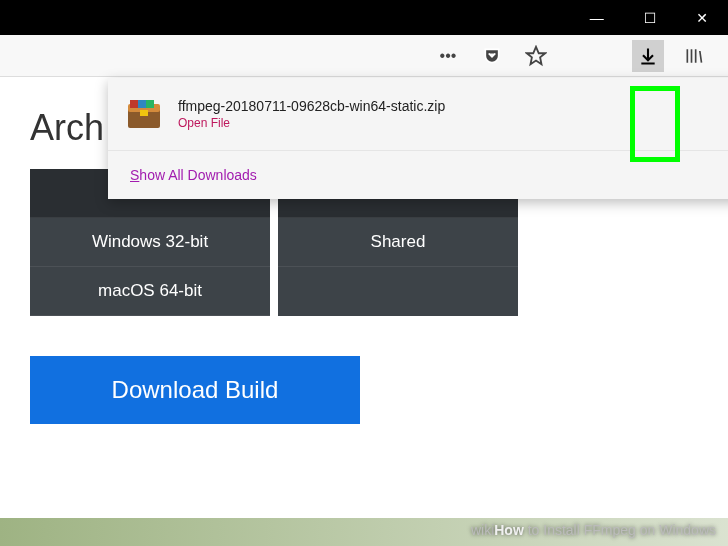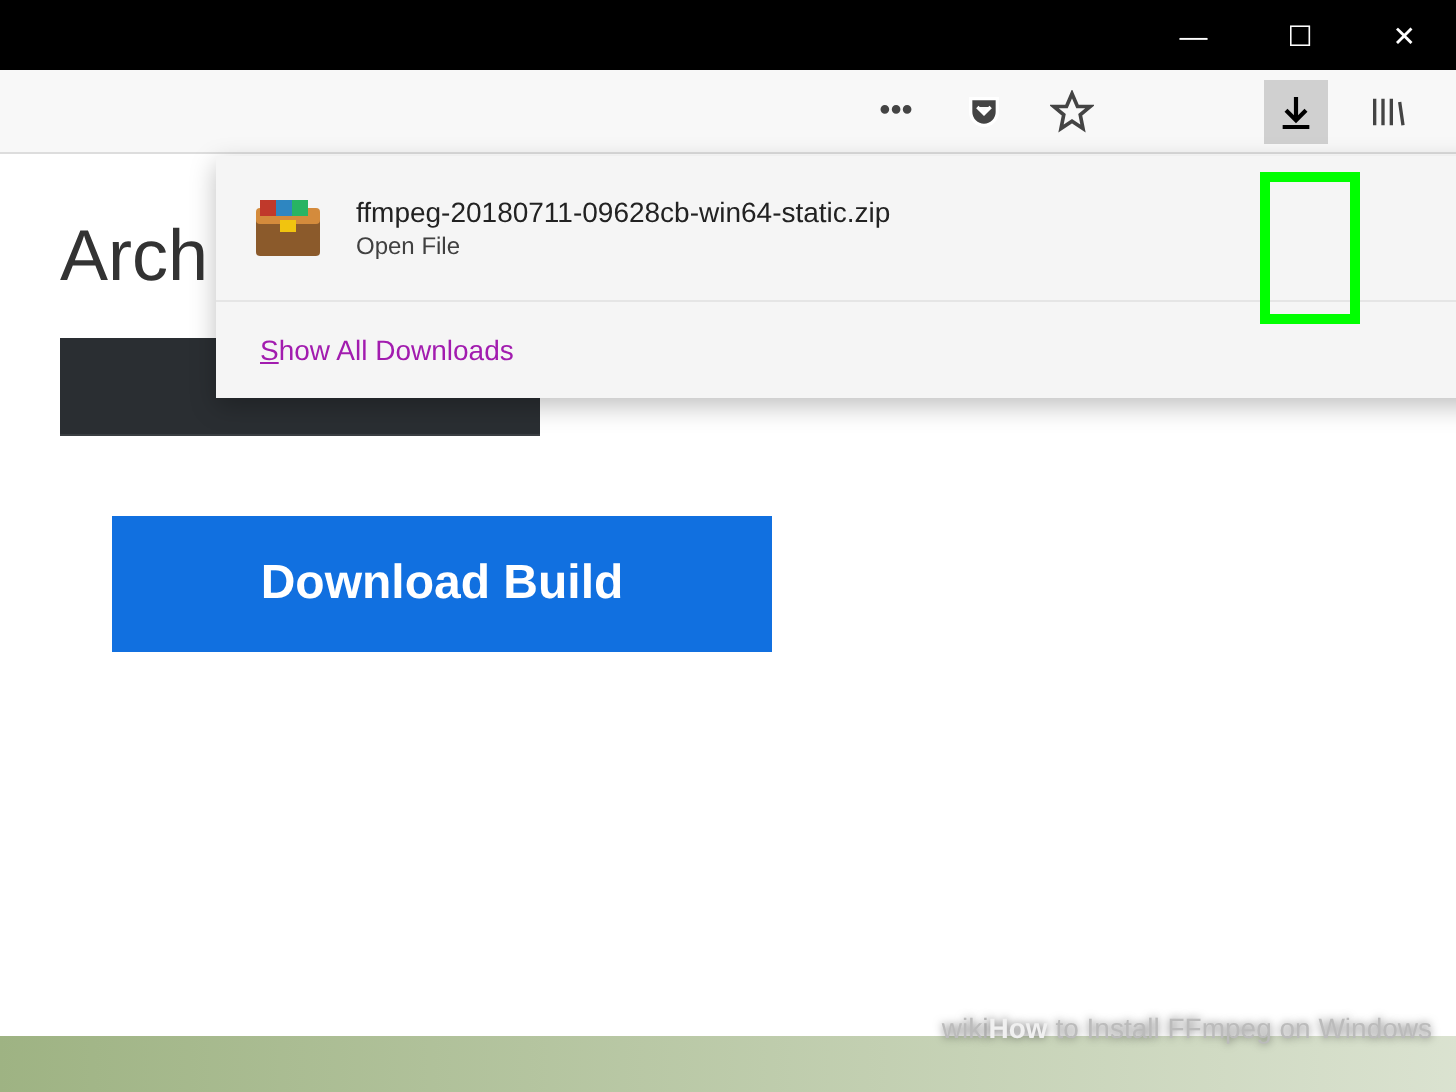--- a/index.html
+++ b/index.html
@@ -65,26 +65,25 @@
       border-bottom: 1px solid rgba(255,255,255,0.08);
     }
     .arch-item.selected {
       background: #2a2e32;
     }
     .download-build {
       margin-top: 40px;
       background: #1170e0;
       color: #fff;
       font-size: 24px;
-      font-weight: 700;
+      font-weight: 400;
       padding: 20px 40px;
       width: 330px;
       text-align: center;
       cursor: pointer;
-      margin-left: 26px;
     }
     .downloads-panel {
       position: absolute;
       top: 78px;
       left: 108px;
       width: 680px;
       background: #f5f5f5;
       box-shadow: 0 4px 12px rgba(0,0,0,0.25);
       z-index: 10;
     }
@@ -95,21 +94,21 @@
       border-bottom: 1px solid #e5e5e5;
     }
     .archive-icon {
       width: 36px; height: 36px;
       margin-right: 16px;
       flex-shrink: 0;
     }
     .archive-icon svg { width: 100%; height: 100%; }
     .file-info { flex: 1; }
     .file-name { font-size: 14px; color: #222; }
-    .file-action { font-size: 12px; color: #404040; margin-top: 2px; }
+    .file-action { font-size: 12px; color: #be185d; margin-top: 2px; }
     .folder-btn {
       width: 44px; height: 44px;
       display: flex; align-items: center; justify-content: center;
       margin-left: 10px;
     }
     .highlight {
       position: absolute;
       border: 5px solid #00ff00;
       z-index: 20;
       pointer-events: none;
@@ -121,21 +120,21 @@
       height: 76px;
     }
     .show-all {
       padding: 16px 22px;
       font-size: 14px;
       color: #a21caf;
     }
     .show-all u { text-decoration: underline; }
     .watermark {
       position: absolute;
-      bottom: 24px;
+      bottom: 8px;
       right: 12px;
       color: #f0f0f0;
       font-size: 14px;
       font-weight: bold;
       text-shadow: 0 0 4px rgba(0,0,0,0.6);
     }
     .watermark .dim { color: #bbb; font-weight: normal; }
     .caption-bar {
       position: absolute;
       bottom: 0; left: 0; right: 0;
@@ -174,21 +173,27 @@
     <svg viewBox="0 0 24 24" width="20" height="20" fill="none" stroke="#444" stroke-width="2">
         <path d="M4 4v16M9 4v16M14 4v16M19 6l2 14"></path>
       </svg>
   </span>
 </div>
 
 <div class="page-content">
   <h1 class="page-title">Arch</h1>
   <div class="arch-grid">
     <div class="arch-col">
+      <div class="arch-item selected">Wind</div>
+      <div class="arch-item">Windows 32-bit</div>
+      <div class="arch-item">macOS 64-bit</div>
+    </div>
+    <div class="arch-col">
       <div class="arch-item selected">Static</div>
+      <div class="arch-item">Shared</div>
     </div>
   </div>
   <div class="download-build">Download Build</div>
 </div>
 
 <div class="downloads-panel">
   <div class="download-row">
     <div class="archive-icon">
       <svg viewBox="0 0 36 36">
         <rect x="2" y="12" width="32" height="20" rx="2" fill="#8b5a2b"></rect>

